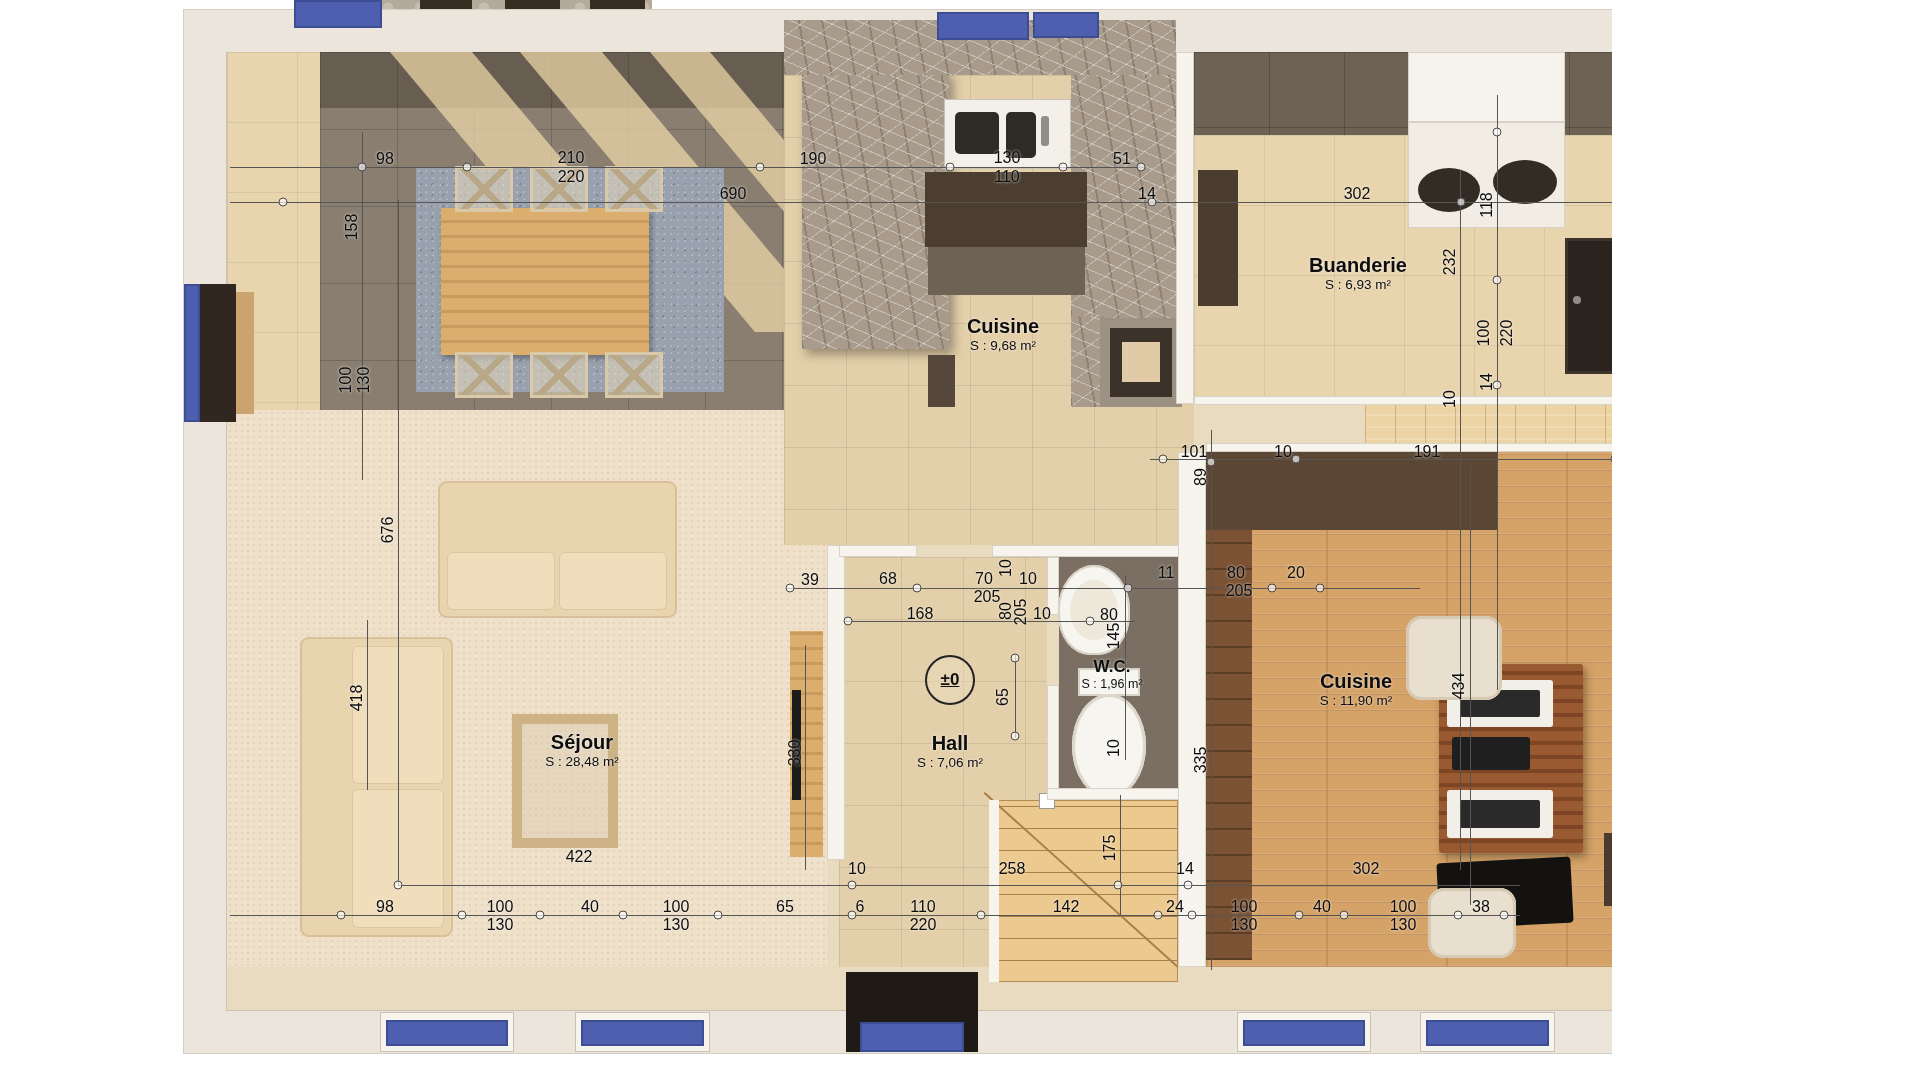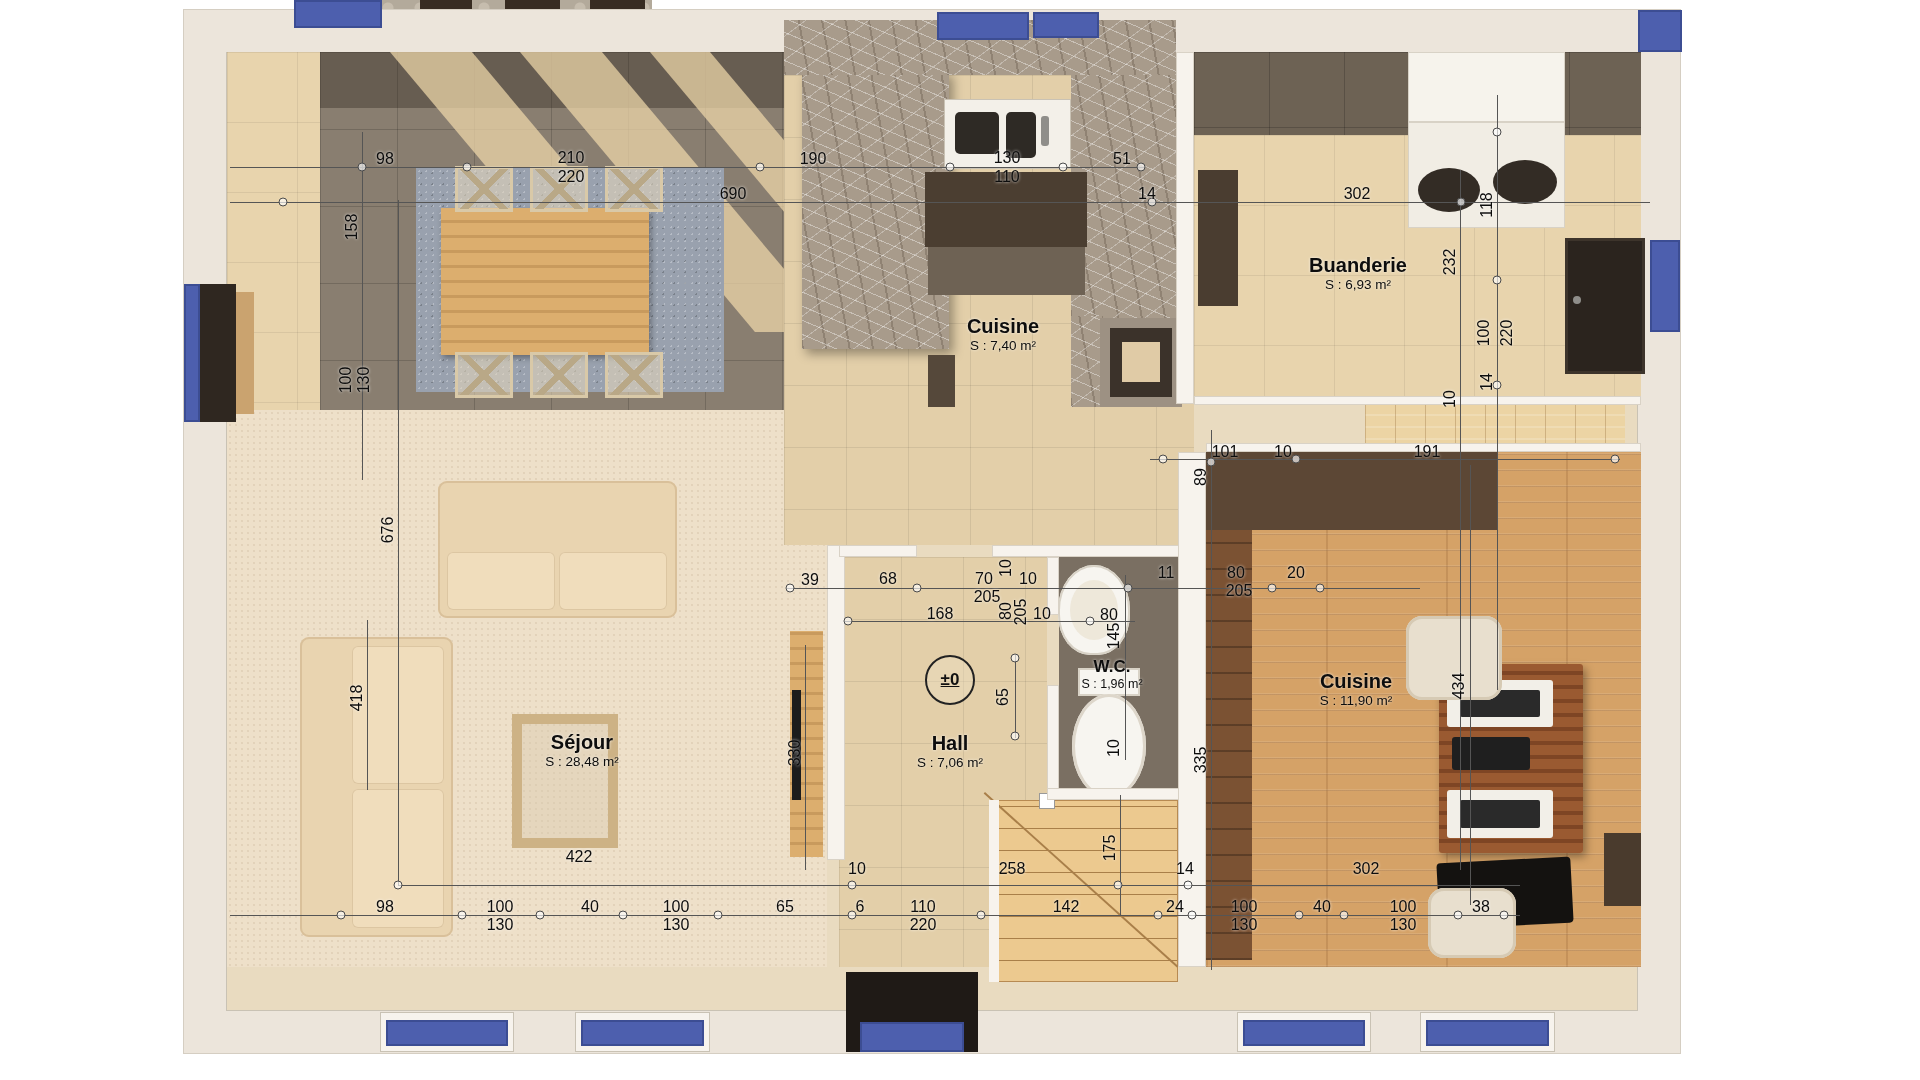--- a/index.html
+++ b/index.html
@@ -1,16 +1,16 @@
 <!DOCTYPE html>
 <html><head>
 <meta charset="utf-8">
 <style>
   html,body{margin:0;padding:0;background:#fff;}
-  #canvas{position:relative;width:1920px;height:1080px;background:#fff;overflow:hidden;
+  #canvas{position:relative;width:1612px;height:1080px;background:#fff;overflow:hidden;
           font-family:"Liberation Sans",sans-serif;}
   .abs{position:absolute;}
   
   .tile{background-color:#e3cfa9;background-image:linear-gradient(rgba(0,0,0,.08) 1px,transparent 1px),linear-gradient(90deg,rgba(0,0,0,.08) 1px,transparent 1px);background-size:62px 62px;}
   .tile2{background-color:#e8d4ad;background-image:linear-gradient(rgba(0,0,0,.07) 1px,transparent 1px),linear-gradient(90deg,rgba(0,0,0,.07) 1px,transparent 1px);background-size:70px 70px;}
   .gtile{background-color:#897e70;background-image:linear-gradient(rgba(0,0,0,.16) 1px,transparent 1px),linear-gradient(90deg,rgba(0,0,0,.16) 1px,transparent 1px);background-size:77px 77px;}
   .dgtile{background-color:#6d6254;background-image:linear-gradient(rgba(0,0,0,.18) 1px,transparent 1px),linear-gradient(90deg,rgba(0,0,0,.18) 1px,transparent 1px);background-size:75px 75px;}
   .carpet{background-color:#eee0c9;background-image:radial-gradient(rgba(160,130,90,.14) 1px,transparent 1px);background-size:6px 6px;}
   .speckle{background-color:#99a1ae;background-image:radial-gradient(rgba(255,255,255,.28) 1px,transparent 1px),radial-gradient(rgba(0,0,0,.20) 1px,transparent 1px);background-size:7px 7px,11px 11px;}
   .marble{background-color:#a89b8b;background-image:repeating-linear-gradient(23deg,rgba(255,255,255,.38) 0 1px,transparent 1px 13px),repeating-linear-gradient(-37deg,rgba(255,255,255,.3) 0 1px,transparent 1px 19px),repeating-linear-gradient(80deg,rgba(80,66,52,.28) 0 2px,transparent 2px 23px);}
@@ -241,21 +241,21 @@
   <span class="dim rot" style="left:1487px;top:382px">14</span>
   <span class="dim rot" style="left:1450px;top:399px">10</span>
   <span class="dim" style="left:1427px;top:452px">191</span>
 
   <span class="dim rot" style="left:352px;top:227px">158</span>
   <span class="dim rot" style="left:346px;top:380px">100</span>
   <span class="dim rot" style="left:364px;top:380px">130</span>
   <span class="dim rot" style="left:388px;top:530px">676</span>
   <span class="dim rot" style="left:357px;top:698px">418</span>
 
-  <span class="dim" style="left:1225px;top:452px">101</span>
+  <span class="dim" style="left:1194px;top:452px">101</span>
   <span class="dim" style="left:1283px;top:452px">10</span>
   <span class="dim rot" style="left:1201px;top:477px">89</span>
   <span class="dim rot" style="left:1201px;top:760px">335</span>
   <span class="dim rot" style="left:1459px;top:686px">434</span>
   <span class="dim rot" style="left:795px;top:753px">330</span>
   <span class="dim rot" style="left:1003px;top:697px">65</span>
   <span class="dim rot" style="left:1114px;top:636px">145</span>
   <span class="dim rot" style="left:1114px;top:748px">10</span>
   <span class="dim rot" style="left:1110px;top:848px">175</span>
 
@@ -263,21 +263,21 @@
   <span class="dim" style="left:888px;top:579px">68</span>
   <span class="dim" style="left:984px;top:579px">70</span>
   <span class="dim" style="left:987px;top:597px">205</span>
   <span class="dim rot" style="left:1006px;top:568px">10</span>
   <span class="dim" style="left:1028px;top:579px">10</span>
   <span class="dim" style="left:1166px;top:573px">11</span>
   <span class="dim" style="left:1236px;top:573px">80</span>
   <span class="dim" style="left:1239px;top:591px">205</span>
   <span class="dim" style="left:1296px;top:573px">20</span>
 
-  <span class="dim" style="left:940px;top:614px">168</span>
+  <span class="dim" style="left:920px;top:614px">168</span>
   <span class="dim rot" style="left:1006px;top:611px">80</span>
   <span class="dim rot" style="left:1021px;top:612px">205</span>
   <span class="dim" style="left:1042px;top:614px">10</span>
   <span class="dim" style="left:1109px;top:615px">80</span>
 
   <span class="dim" style="left:579px;top:857px">422</span>
   <span class="dim" style="left:857px;top:869px">10</span>
   <span class="dim" style="left:1012px;top:869px">258</span>
   <span class="dim" style="left:1185px;top:869px">14</span>
   <span class="dim" style="left:1366px;top:869px">302</span>
@@ -300,21 +300,21 @@
   <span class="dim" style="left:1403px;top:907px">100</span>
   <span class="dim" style="left:1403px;top:925px">130</span>
   <span class="dim" style="left:1481px;top:907px">38</span>
 
   <div class="rl" style="left:582px;top:750px">
     <div class="rn">Séjour</div>
     <div class="ra">S : 28,48 m²</div>
   </div>
   <div class="rl" style="left:1003px;top:334px">
     <div class="rn">Cuisine</div>
-    <div class="ra">S : 7,40 m²</div>
+    <div class="ra">S : 9,68 m²</div>
   </div>
   <div class="rl" style="left:1358px;top:273px">
     <div class="rn">Buanderie</div>
     <div class="ra">S : 6,93 m²</div>
   </div>
   <div class="rl" style="left:1356px;top:689px">
     <div class="rn">Cuisine</div>
     <div class="ra">S : 11,90 m²</div>
   </div>
   <div class="rl" style="left:950px;top:751px">

